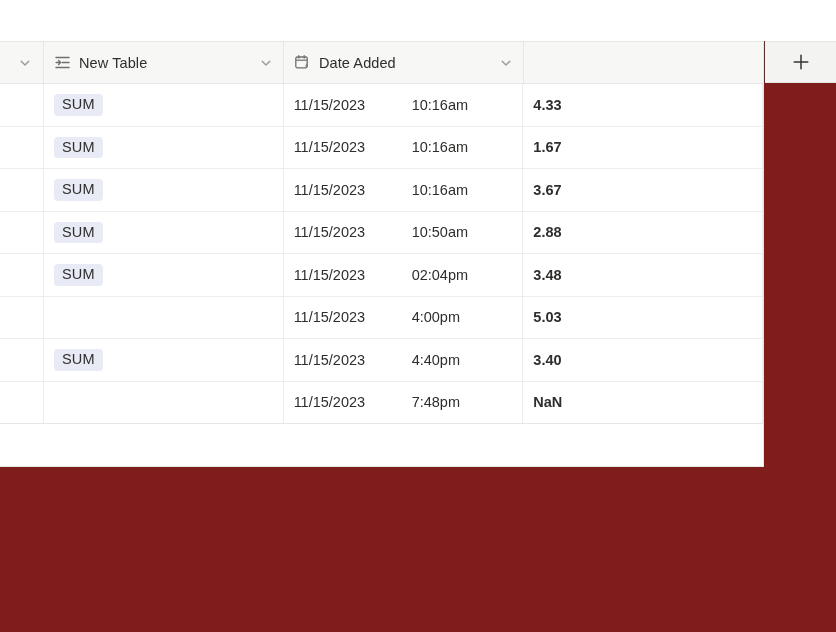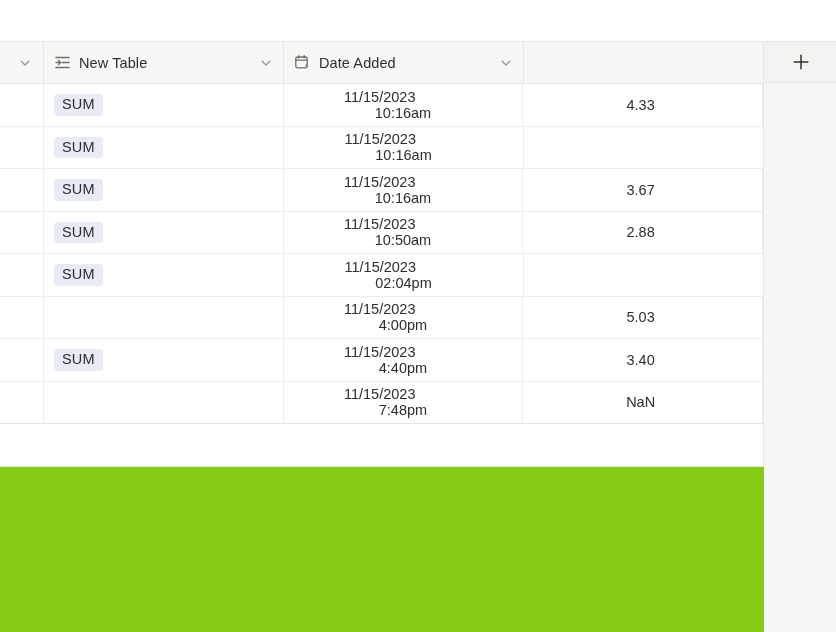--- a/index.html
+++ b/index.html
@@ -11,23 +11,23 @@
     height: 632px;
     background: #f6f6f5;
     font-family: "Liberation Sans", sans-serif;
     -webkit-font-smoothing: antialiased;
     overflow: hidden;
   }
 
   
   .page {
     position: relative;
-    width: 764px;
+    width: 836px;
     height: 632px;
-    background: #84cc16;
+    background: #7f1d1d;
   }
   .above-table {
     position: absolute;
     left: 0;
     top: 0;
     width: 836px;
     height: 41px;
     background: #ffffff;
   }
 
@@ -138,43 +138,43 @@
     padding: 0 10px;
     font-size: 14.5px;
     color: #2e2e2c;
     overflow: hidden;
   }
   .td.col-handle  { width: 44px; padding: 0; }
   .td.col-name    { width: 240px; }
   .td.col-date    { width: 240px; }
   .td.col-formula {
     width: 240px;
-    justify-content: center;
+    justify-content: flex-start;
     padding-right: 14px;
     border-right: 1px solid #ededeb;
+    font-weight: bold;
   }
 
   .sum-chip {
     display: inline-flex;
     align-items: center;
     justify-content: center;
     background: #e8ebf5;
     color: #2e2e2c;
     border-radius: 4px;
     font-size: 14.5px;
     padding: 3px 8px 4px 8px;
     line-height: 1;
     letter-spacing: .2px;
   }
 
   .date-cell {
     display: flex;
     align-items: center;
     width: 100%;
-    flex-direction: column;
   }
   .date-part { width: 118px; flex: 0 0 auto; }
   .time-part { flex: 1 1 auto; }
 
   
   .new-row {
     height: 42px;
     background: #ffffff;
     display: flex;
     box-sizing: border-box;
@@ -268,20 +268,23 @@
           <div class="td col-handle"></div>
           <div class="td col-name">
             <span class="sum-chip">SUM</span>
           </div>
           <div class="td col-date">
             <div class="date-cell">
               <span class="date-part">11/15/2023</span>
               <span class="time-part">10:16am</span>
             </div>
           </div>
+          <div class="td col-formula">
+            <span>1.67</span>
+          </div>
         </div>
         <div class="tr">
           <div class="td col-handle"></div>
           <div class="td col-name">
             <span class="sum-chip">SUM</span>
           </div>
           <div class="td col-date">
             <div class="date-cell">
               <span class="date-part">11/15/2023</span>
               <span class="time-part">10:16am</span>
@@ -309,20 +312,23 @@
         <div class="tr">
           <div class="td col-handle"></div>
           <div class="td col-name">
             <span class="sum-chip">SUM</span>
           </div>
           <div class="td col-date">
             <div class="date-cell">
               <span class="date-part">11/15/2023</span>
               <span class="time-part">02:04pm</span>
             </div>
+          </div>
+          <div class="td col-formula">
+            <span>3.48</span>
           </div>
         </div>
         <div class="tr">
           <div class="td col-handle"></div>
           <div class="td col-name"></div>
           <div class="td col-date">
             <div class="date-cell">
               <span class="date-part">11/15/2023</span>
               <span class="time-part">4:00pm</span>
             </div>

